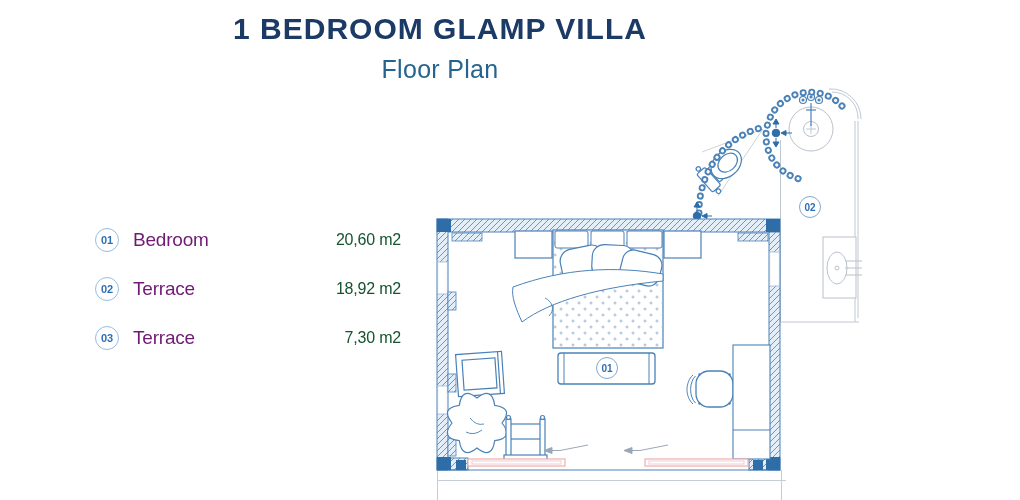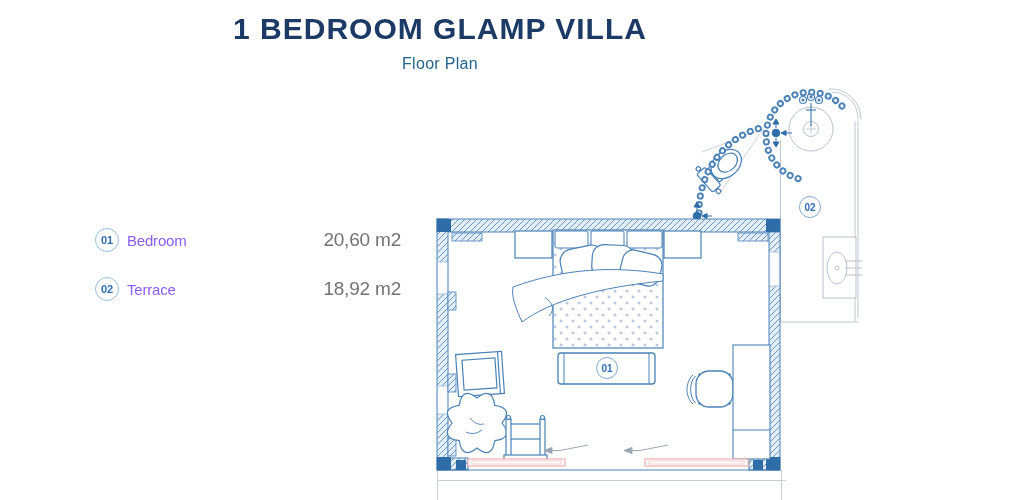--- a/index.html
+++ b/index.html
@@ -2,31 +2,31 @@
 <html><head>
 <meta charset="utf-8">
 <style>
   * { margin:0; padding:0; box-sizing:border-box; }
   html,body { width:1020px; height:500px; background:#ffffff; overflow:hidden;
               font-family:"Liberation Sans", sans-serif; }
   .stage { position:relative; width:1020px; height:500px; background:#fff; }
 
   .header { position:absolute; left:0; top:12px; width:880px; text-align:center; }
   .title  { font-size:30px; font-weight:800; letter-spacing:1px; color:#1c3a66; }
-  .subtitle { margin-top:9px; font-size:16px; font-weight:400; color:#24648f; letter-spacing:.3px; }
+  .subtitle { margin-top:9px; font-size:25px; font-weight:400; color:#24648f; letter-spacing:.3px; }
 
   .legend { position:absolute; left:95px; top:227px; width:306px;
             display:flex; flex-direction:column; gap:23px; }
   .legend-row { display:flex; align-items:center; height:26px; }
   .badge { width:24px; height:24px; border-radius:50%; border:1.2px solid #96bde4;
            color:#2f6eb5; font-size:11px; font-weight:bold;
            display:flex; align-items:center; justify-content:center; flex:0 0 auto;
            background:#fff; }
-  .legend-label { margin-left:8px; font-size:15px; color:#8b5cf6; letter-spacing:-.2px; }
-  .legend-area  { margin-left:auto; font-size:19px; color:#737373; letter-spacing:-.2px;text-align:center; }
+  .legend-label { margin-left:14px; font-size:19px; color:#701a75; letter-spacing:-.2px; }
+  .legend-area  { margin-left:auto; font-size:16px; color:#14532d; letter-spacing:-.2px;text-align:center; }
 
   svg.plan { position:absolute; left:0; top:0; }
   text.plan-label { font-family:"Liberation Sans", sans-serif; font-size:10px; font-weight:bold;
                     fill:#2f6eb5; text-anchor:middle; }
 </style>
 </head>
 <body>
 
 <div class="stage">
 
@@ -38,20 +38,25 @@
   <div class="legend">
     <div class="legend-row">
       <span class="badge">01</span>
       <span class="legend-label">Bedroom</span>
       <span class="legend-area">20,60 m2</span>
     </div>
     <div class="legend-row">
       <span class="badge">02</span>
       <span class="legend-label">Terrace</span>
       <span class="legend-area">18,92 m2</span>
+    </div>
+    <div class="legend-row">
+      <span class="badge">03</span>
+      <span class="legend-label">Terrace</span>
+      <span class="legend-area">7,30 m2</span>
     </div>
   </div>
 
   <svg class="plan" width="1020" height="500" viewBox="0 0 1020 500">
     <defs>
       <pattern id="hatch" width="6" height="6" patternUnits="userSpaceOnUse">
         <rect width="6" height="6" fill="#e4eef8"></rect>
         <path d="M -1 7 L 7 -1 M -1 1 L 1 -1 M 5 7 L 7 5" stroke="#6b97c6" stroke-width="1"></path>
       </pattern>
       <pattern id="plus" width="12" height="12" patternUnits="userSpaceOnUse">

